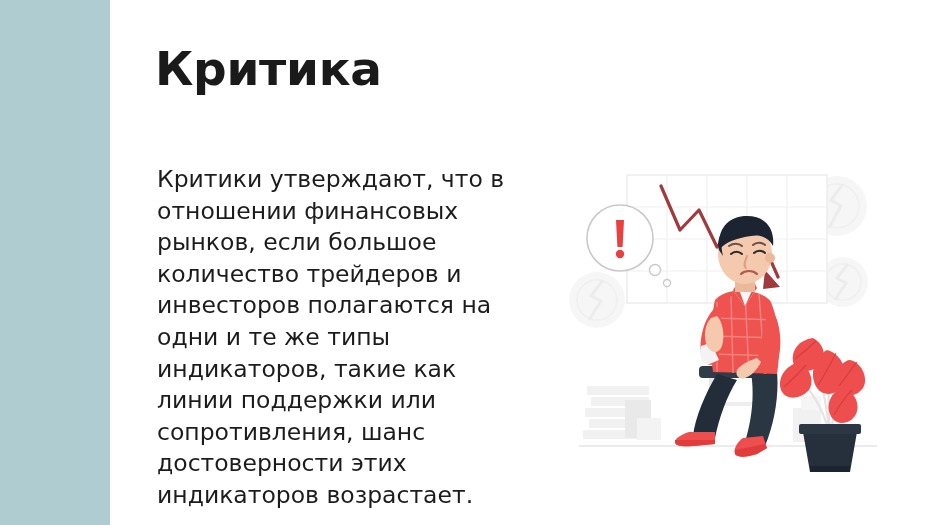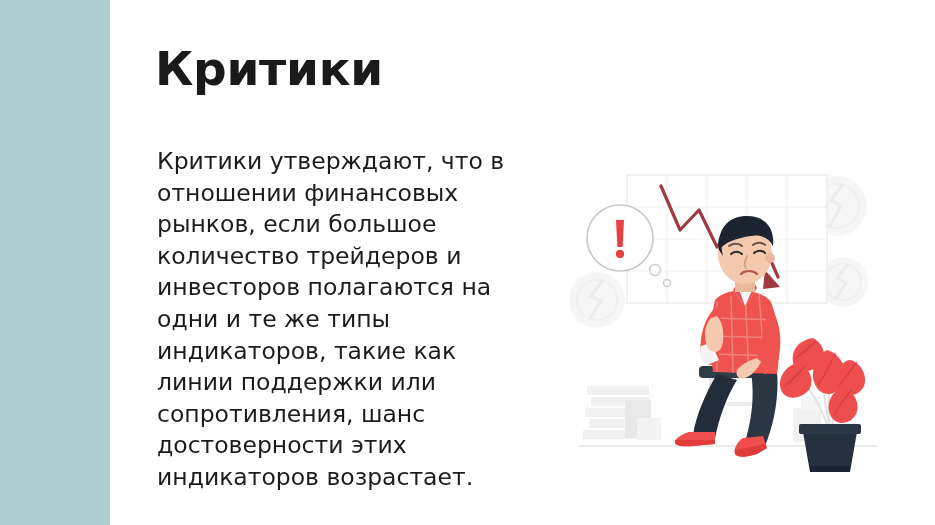--- a/index.html
+++ b/index.html
@@ -41,21 +41,21 @@
     font-size: 47px;
     font-weight: bold;
     line-height: 1.05;
     letter-spacing: -0.3px;
     color: #1a1a1a;
     white-space: nowrap;
   }
   .slide-body {
     position: absolute;
     left: 2px;
-    top: 146px;
+    top: 164px;
     width: 372px;
     margin: 0;
     font-size: 23.5px;
     line-height: 1.345;
     color: #1c1c1c;
     text-align: left;
   }
   .illustration {
     position: absolute;
     left: 565px;
@@ -70,21 +70,21 @@
   }
 </style>
 </head>
 <body>
 
 <div class="slide">
 
   <div class="side-band"></div>
 
   <div class="content">
-    <h1 class="slide-title">Критики</h1>
+    <h1 class="slide-title">Критика</h1>
     <p class="slide-body">Критики утверждают, что в отношении финансовых рынков, если большое количество трейдеров и инвесторов полагаются на одни и те же типы индикаторов, такие как линии поддержки или сопротивления, шанс достоверности этих индикаторов возрастает.</p>
   </div>
 
   <div class="illustration">
     <svg viewBox="0 0 330 330" xmlns="http://www.w3.org/2000/svg">
 
       <g opacity="0.75">
         <g>
           <circle cx="272" cy="56" r="30" fill="#f4f4f4"></circle>
           <circle cx="272" cy="56" r="22" fill="none" stroke="#ececec" stroke-width="2"></circle>

